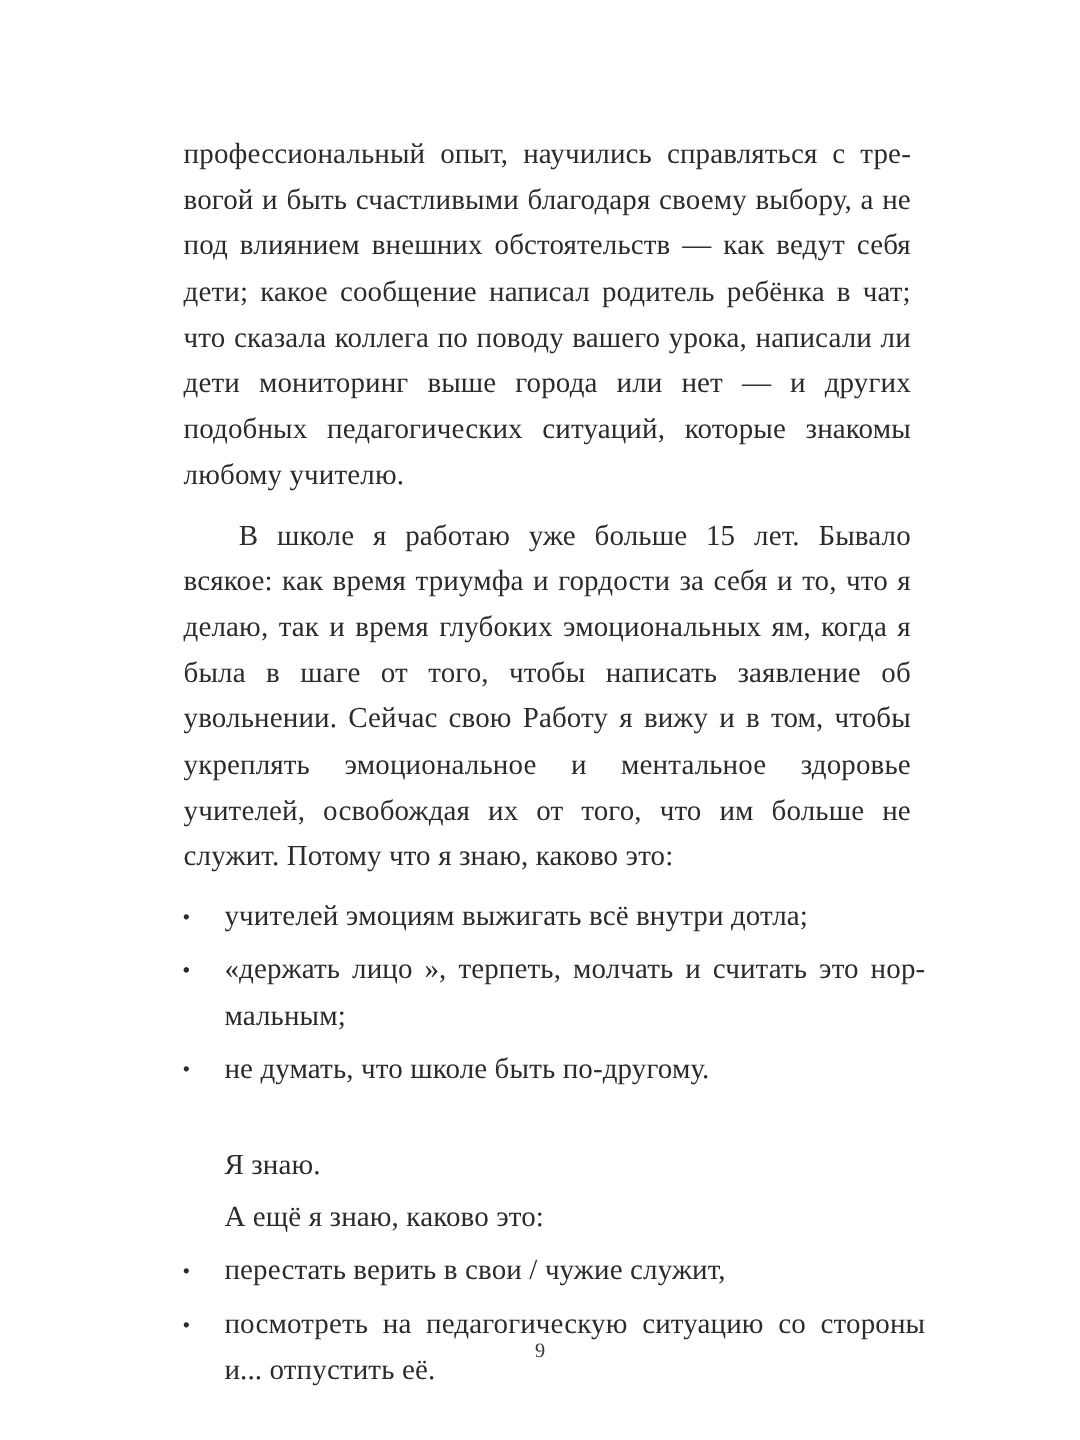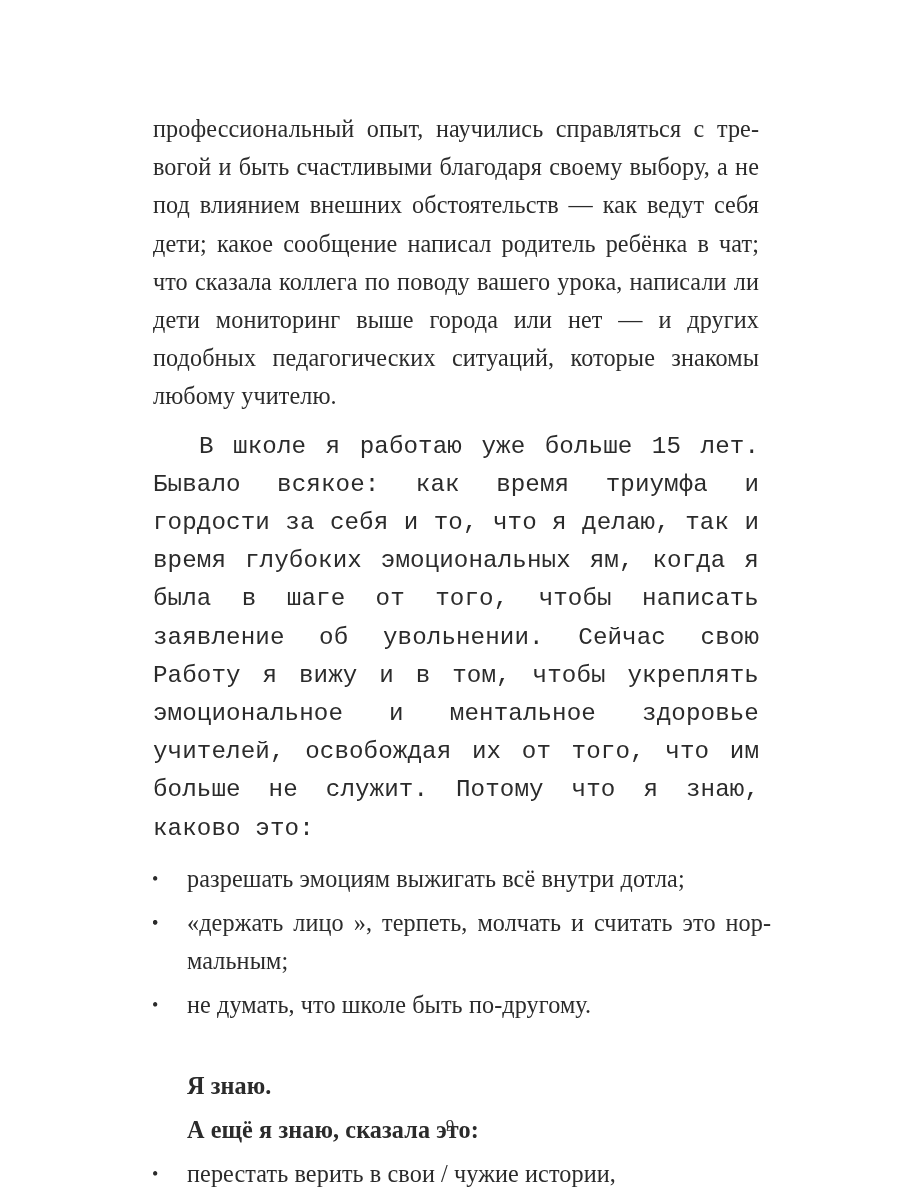--- a/index.html
+++ b/index.html
@@ -26,21 +26,20 @@
       letter-spacing: 0.1px;
     }
     .para {
       margin: 12px;
       text-align: justify;
       text-align-last: left;
       hyphens: manual;
     }
     .para.indent {
       text-indent: 46px;
-      font-family: Liberation Mono, monospace;
     }
     .gap-para {
       margin-top: 6px;
     }
     .bullets {
       list-style: none;
       margin: 6px 0 0 0;
       padding: 0;
     }
     .bullet-item {
@@ -52,21 +51,20 @@
     }
     .bullet-mark {
       position: absolute;
       left: 11px;
       top: 0;
       font-size: 18px;
     }
     .short-line {
       margin: 0 0 6px 0;
       padding-left: 46px;
-      font-weight: bold;
     }
     .block-gap {
       height: 36px;
     }
     .page-number {
       position: absolute;
       left: 0;
       width: 900px;
       top: 1116px;
       text-align: center;
@@ -79,44 +77,44 @@
 <body>
 
 <div class="page">
   <p class="para">профессиональный опыт, научились справляться с тре­вогой и быть счастливыми благодаря своему выбору, а не под влиянием внешних обстоятельств — как ведут себя дети; какое сообщение написал родитель ребён­ка в чат; что сказала коллега по поводу вашего урока, написали ли дети мониторинг выше города или нет — и других подобных педагогических ситуаций, которые знакомы любому учителю.</p>
 
   <p class="para indent gap-para">В школе я работаю уже больше 15 лет. Бывало всякое: как время триумфа и гордости за себя и то, что я делаю, так и время глубоких эмоциональных ям, когда я была в шаге от того, чтобы написать заявление об увольне­нии. Сейчас свою Работу я вижу и в том, чтобы укреплять эмоциональное и ментальное здоровье учителей, осво­бождая их от того, что им больше не служит. Потому что я знаю, каково это:</p>
 
   <ul class="bullets">
     <li class="bullet-item">
       <span class="bullet-mark">•</span>
-      <span>разрешать эмоциям выжигать всё внутри дотла;</span>
+      <span>учителей эмоциям выжигать всё внутри дотла;</span>
     </li>
     <li class="bullet-item">
       <span class="bullet-mark">•</span>
     </li>
     <li class="bullet-item">
       <span class="bullet-mark">•</span>
       <span>«держать лицо », терпеть, молчать и считать это нор­мальным;</span>
     </li>
     <li class="bullet-item">
       <span class="bullet-mark">•</span>
       <span>не думать, что школе быть по-другому.</span>
     </li>
   </ul>
 
   <div class="block-gap"></div>
 
   <p class="short-line">Я знаю.</p>
-  <p class="short-line">А ещё я знаю, сказала это:</p>
+  <p class="short-line">А ещё я знаю, каково это:</p>
 
   <ul class="bullets" style="margin-top:0;">
     <li class="bullet-item">
       <span class="bullet-mark">•</span>
-      <span>перестать верить в свои / чужие истории,</span>
+      <span>перестать верить в свои / чужие служит,</span>
     </li>
     <li class="bullet-item">
       <span class="bullet-mark">•</span>
       <span>посмотреть на педагогическую ситуацию со сторо­ны и... отпустить её.</span>
     </li>
   </ul>
 </div>
 
 <div class="page-number">9</div>
 

